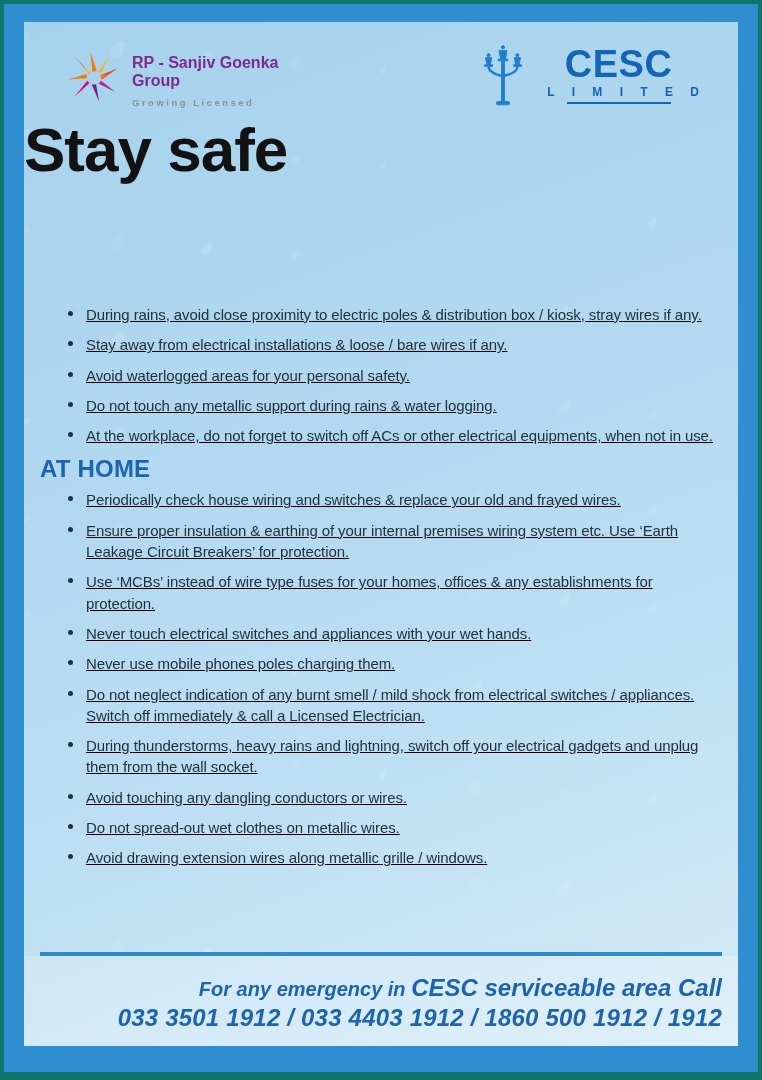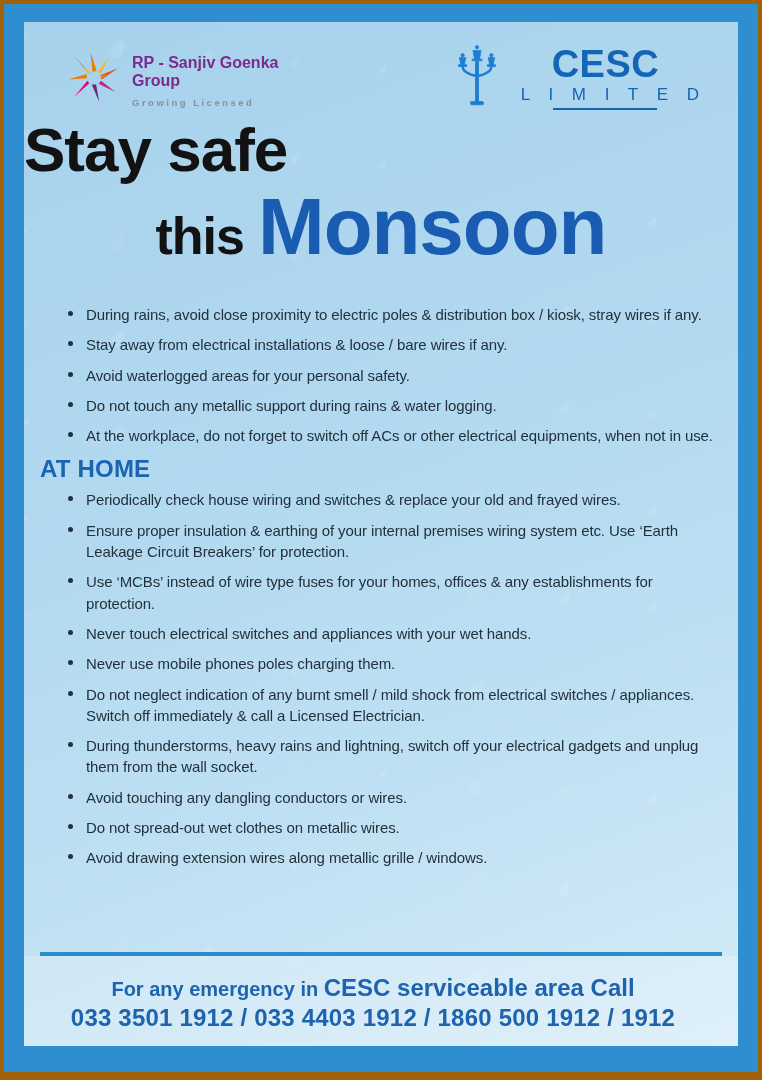--- a/index.html
+++ b/index.html
@@ -2,21 +2,21 @@
 <html><head>
 <meta charset="utf-8">
 <style>
   * { margin: 0; padding: 0; box-sizing: border-box; }
   html, body { background: #e9eef2; }
   body { font-family: "Liberation Sans", sans-serif; }
 
   .poster-root {
     position: relative;
     width: 762px; height: 1080px;
-    background: #a16207;
+    background: #0f766e;
     margin: 0 auto;
     overflow: hidden;
   }
   .frame-blue {
     position: absolute;
     left: 4px; right: 4px; top: 4px; bottom: 8px;
     background: #2f8ed0;
   }
   .content-area {
     position: absolute;
@@ -36,37 +36,37 @@
   .header { position: absolute; left: 18px; right: 18px; top: 22px; height: 80px; }
   .group-logo { position: absolute; left: 20px; top: 2px; display: flex; align-items: flex-start; }
   .group-logo svg { width: 62px; height: 62px; margin-right: 8px; }
   .group-name { color: #7d2a8d; font-weight: bold; font-size: 16px; line-height: 1.12; padding-top: 8px; }
   .group-tagline { color: #8a9096; font-size: 9.5px; letter-spacing: 2.5px; margin-top: 7px; font-weight: bold; }
 
   .cesc-logo { position: absolute; right: 14px; top: 0px; display: flex; align-items: flex-start; }
   .cesc-logo svg { width: 48px; height: 64px; margin-right: 4px; }
   .cesc-text { display: flex; flex-direction: column; align-items: center; padding-top: 2px; }
   .cesc-name { color: #1565b5; font-weight: 800; font-size: 38px; line-height: 0.95; letter-spacing: 0.5px; }
-  .cesc-sub { color: #1565b5; font-weight: normal; font-size: 17px; letter-spacing: 7px; margin: 3px 0 0 16px; }
+  .cesc-sub { color: #1565b5; font-weight: bold; font-size: 12px; letter-spacing: 7px; margin: 3px 0 0 16px; }
   .cesc-underline { width: 104px; height: 2px; background: #1565b5; margin-top: 3px; }
 
   
   .title-block { position: absolute; left: 0; right: 0; top: 92px; text-align: left; }
   .title-line1 { font-size: 62px; font-weight: 800; color: #121212; letter-spacing: -1px; }
   .title-line2 { display: flex; justify-content: center; align-items: baseline; margin-top: -4px; }
   .title-this { font-size: 52px; font-weight: 800; color: #121212; margin-right: 14px; letter-spacing: -1px; }
   .title-monsoon { font-size: 80px; font-weight: 800; color: #1b5cb3; letter-spacing: -1px; }
 
   
   .sections { position: absolute; left: 16px; right: 14px; top: 282px; }
   .section-heading {
     color: #1a64b0; font-weight: 800; font-size: 24px;
     letter-spacing: 0.2px; margin: 8px 0 6px 0;
   }
-  ul.tips { list-style: none; margin: 0 0 4px 0; }
+  ul.tips { list-style: none; margin: 0 0 4px 0; text-decoration: underline; }
   ul.tips li {
     position: relative;
     padding-left: 46px; padding-right: 4px;
     margin-bottom: 9px;
     font-size: 15px; line-height: 1.42;
     color: #22313c; letter-spacing: -0.1px;
   }
   ul.tips li::before {
     content: "";
     position: absolute; left: 28px; top: 7px;
@@ -76,21 +76,21 @@
 
   
   .footer-overlay {
     position: absolute; left: 0; right: 0; bottom: 0; height: 90px;
     background: rgba(255,255,255,0.22);
   }
   .separator {
     position: absolute; left: 16px; right: 16px; bottom: 90px;
     height: 4px; background: #2e8bc9;
   }
-  .footer-text { position: absolute; left: 0; right: 16px; bottom: 14px; text-align: center; color: #1e63ae; }
+  .footer-text { position: absolute; left: 0; right: 16px; bottom: 14px; text-align: right; color: #1e63ae; font-style: italic; }
   .footer-line1 { font-weight: bold; }
   .footer-line1 .small { font-size: 20px; }
   .footer-line1 .big { font-size: 24px; }
   .footer-line2 { font-weight: bold; font-size: 24px; margin-top: 2px; letter-spacing: 0.2px; }
 </style>
 </head>
 <body>
 
 <div class="poster-root">
   <div class="frame-blue"></div>
@@ -196,24 +196,20 @@
         <div class="cesc-text">
           <div class="cesc-name">CESC</div>
           <div class="cesc-sub">L I M I T E D</div>
           <div class="cesc-underline"></div>
         </div>
       </div>
     </div>
 
     <div class="title-block">
       <div class="title-line1">Stay safe</div>
-      <div class="title-line2">
-        <span class="title-this">this</span>
-        <span class="title-monsoon">Monsoon</span>
-      </div>
     </div>
 
     <div class="sections">
       <ul class="tips">
         <li>During rains, avoid close proximity to electric poles &amp; distribution box / kiosk, stray wires if any.</li>
         <li>Stay away from electrical installations &amp; loose / bare wires if any.</li>
         <li>Avoid waterlogged areas for your personal safety.</li>
         <li>Do not touch any metallic support during rains &amp; water logging.</li>
         <li>At the workplace, do not forget to switch off ACs or other electrical equipments, when not in use.</li>
       </ul>

